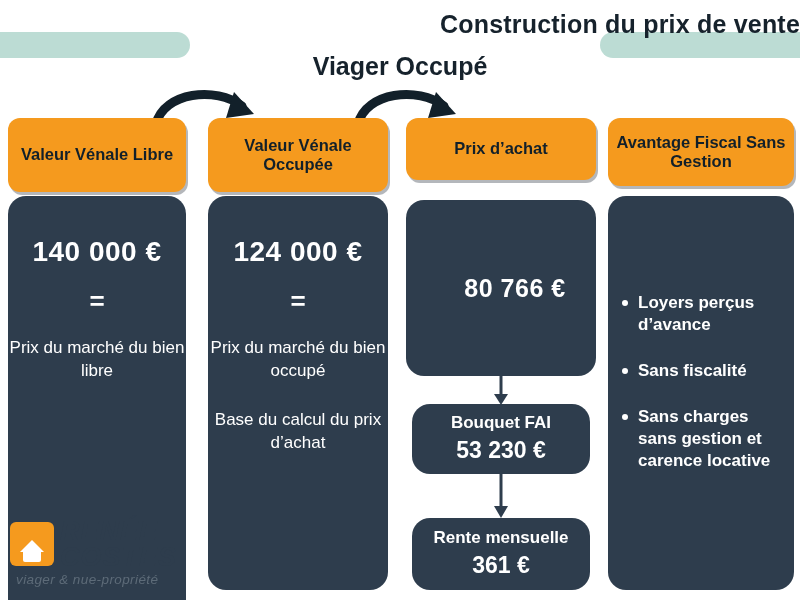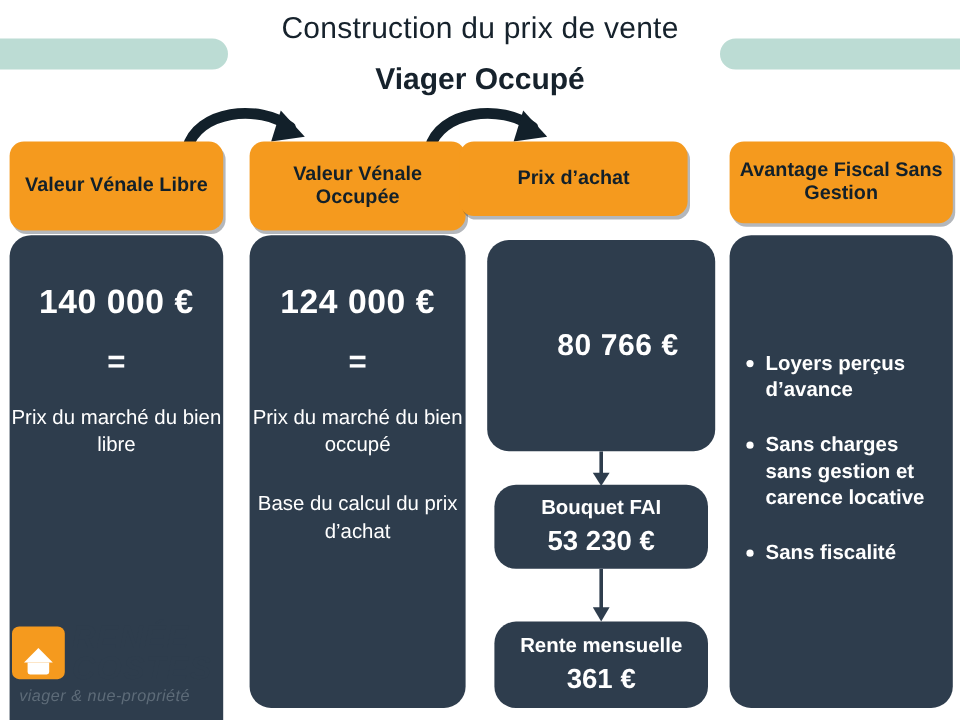--- a/index.html
+++ b/index.html
@@ -27,23 +27,23 @@
     height: 26px;
   }
   .blob-left { left: 0px; top: 32px; width: 190px; border-radius: 0 40px 40px 0; }
   .blob-right { right: 0px; top: 32px; width: 200px; border-radius: 40px 0 0 40px; }
 
   .title {
     position: absolute;
     top: 10px;
     left: 0;
     width: 800px;
-    text-align: center;
+    text-align: right;
     font-size: 25px;
-    font-weight: normal;
+    font-weight: bold;
     color: #16222c;
     letter-spacing: 0.2px;
   }
   .subtitle {
     position: absolute;
     top: 52px;
     left: 0;
     width: 800px;
     text-align: center;
     font-size: 25px;
@@ -63,21 +63,21 @@
     display: flex;
     align-items: center;
     justify-content: center;
     text-align: center;
     box-shadow: 2px 3px 0 rgba(40,50,60,0.35);
     padding: 0 6px;
     box-sizing: border-box;
   }
   .pill-1 { left: 8px;   top: 118px; width: 178px; height: 74px; }
   .pill-2 { left: 208px; top: 118px; width: 180px; height: 74px; }
-  .pill-3 { left: 383px; top: 118px; width: 190px; height: 62px; }
+  .pill-3 { left: 406px; top: 118px; width: 190px; height: 62px; }
   .pill-4 { left: 608px; top: 118px; width: 186px; height: 68px; }
 
   
   .panel {
     position: absolute;
     background: #2e3d4d;
     border-radius: 18px;
     color: #ffffff;
     box-sizing: border-box;
   }
@@ -316,22 +316,22 @@
     <div class="small-panel-inner">
       <div class="small-label">Rente mensuelle</div>
       <div class="small-amount">361 €</div>
     </div>
   </div>
 
   <div class="pill pill-4">Avantage Fiscal Sans Gestion</div>
   <div class="panel panel-4">
     <ul class="bullets">
       <li>Loyers perçus d’avance</li>
+      <li>Sans fiscalité</li>
       <li>Sans charges sans gestion et carence locative</li>
-      <li>Sans fiscalité</li>
     </ul>
   </div>
 
   <div class="logo">
     <div class="logo-mark">
       <div class="logo-house"></div>
       <div class="logo-house-body"></div>
     </div>
     <div class="logo-name">RENÉE</div>
     <div class="logo-name2">COSTES</div>

